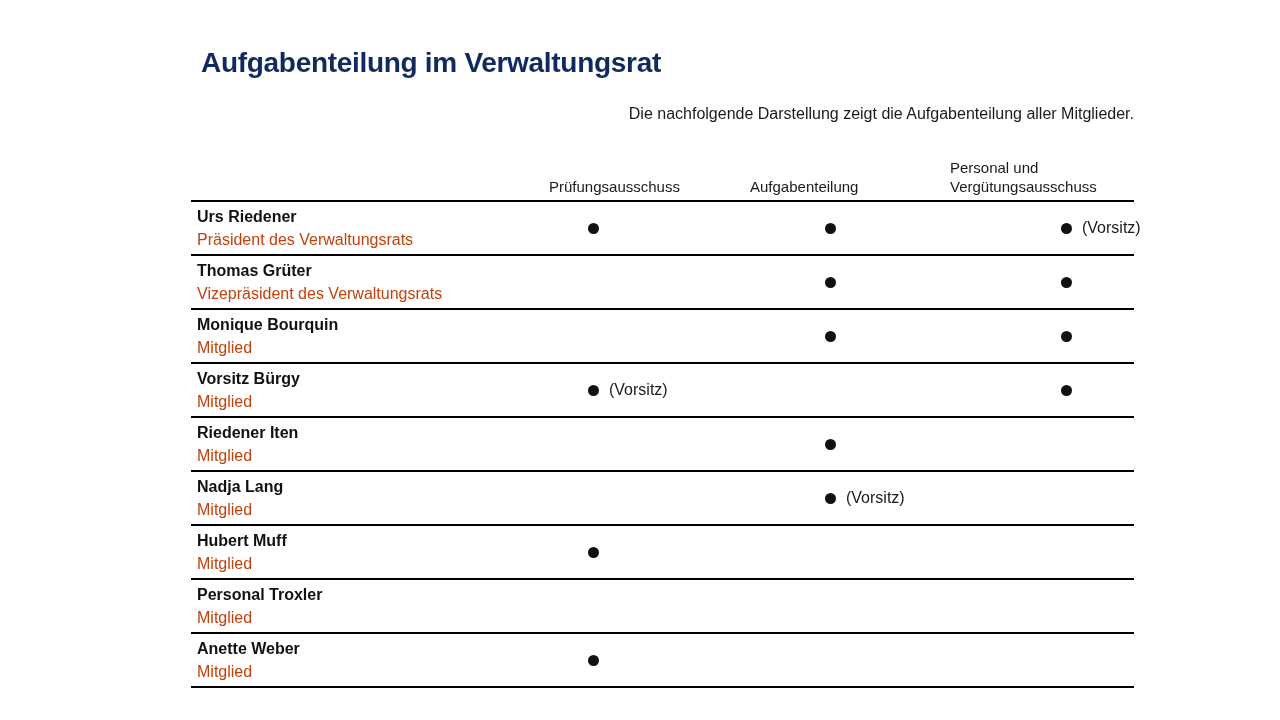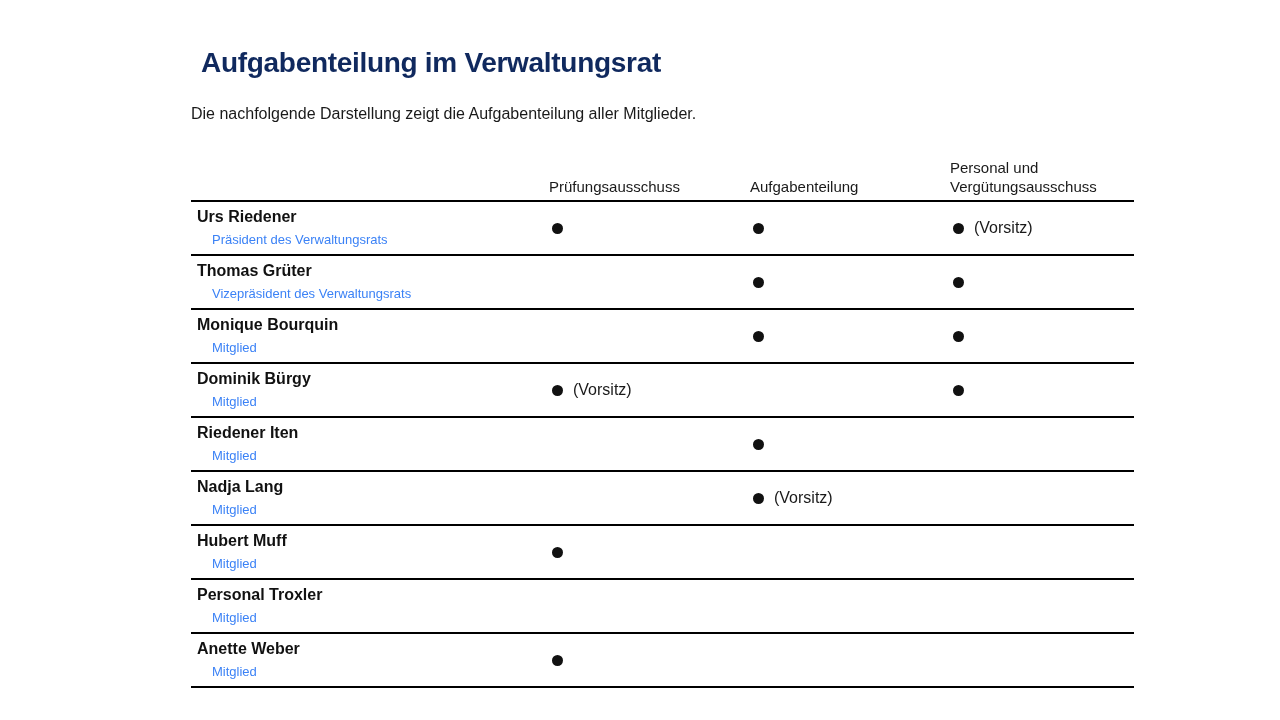--- a/index.html
+++ b/index.html
@@ -28,20 +28,21 @@
     line-height: 34px;
     font-weight: 700;
     color: #10295e;
     letter-spacing: -0.3px;
   }
   .subtitle {
     margin: 24px 0 0 0;
     font-size: 16px;
     line-height: 20px;
     color: #1a1a1a;
+    text-align: right;
   }
   .table {
     margin-top: 29px;
     width: 943px;
   }
   .trow {
     display: grid;
     grid-template-columns: 358px 201px 200px 184px;
     width: 100%;
   }
@@ -52,41 +53,41 @@
   }
   .thead .hcell {
     font-size: 15px;
     line-height: 19px;
     padding-bottom: 4px;
     color: #1a1a1a;
   }
   .tbody-row {
     height: 54px;
     border-bottom: 2px solid #000000;
+    gap: 36px;
   }
   .name-cell {
     display: flex;
     flex-direction: column;
     justify-content: center;
     padding-left: 6px;
   }
   .member-name {
     font-size: 16px;
     line-height: 23px;
     font-weight: 700;
     color: #111111;
     white-space: nowrap;
   }
   .member-role {
-    font-size: 13px;
+    font-size: 16px;
     line-height: 23px;
     font-weight: 400;
-    color: #3b82f6;
+    color: #c2410c;
     white-space: nowrap;
-    margin-left: 15px;
   }
   .committee-cell {
     display: flex;
     align-items: center;
     gap: 10px;
     padding-left: 3px;
   }
   .dot {
     width: 11px;
     height: 11px;
@@ -159,21 +160,21 @@
     <div class="committee-cell">
               <span class="dot"></span>
             </div>
     <div class="committee-cell">
               <span class="dot"></span>
             </div>
   </div>
 
   <div class="trow tbody-row">
     <div class="name-cell">
-      <span class="member-name">Dominik Bürgy</span>
+      <span class="member-name">Vorsitz Bürgy</span>
       <span class="member-role">Mitglied</span>
     </div>
     <div class="committee-cell">
               <span class="dot"></span>
               <span class="chair">(Vorsitz)</span>
             </div>
     <div class="committee-cell"></div>
     <div class="committee-cell">
               <span class="dot"></span>
             </div>

